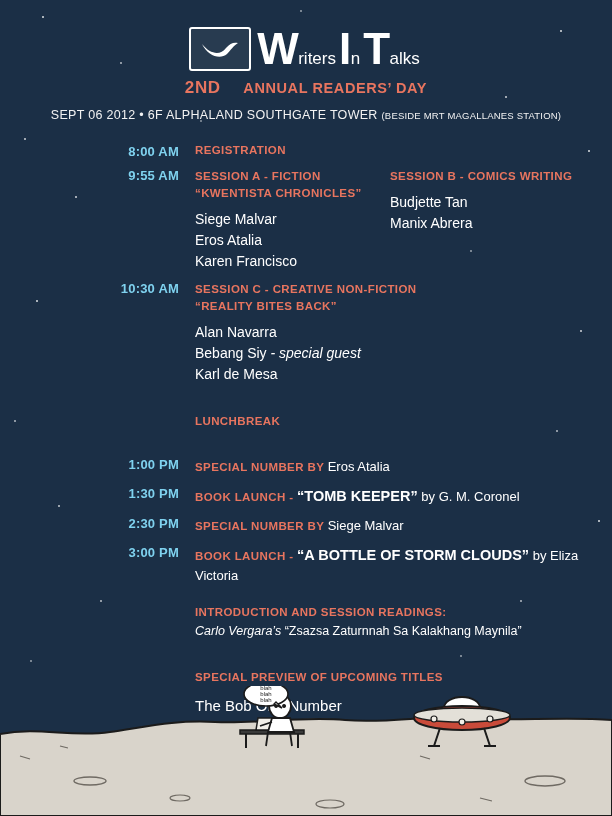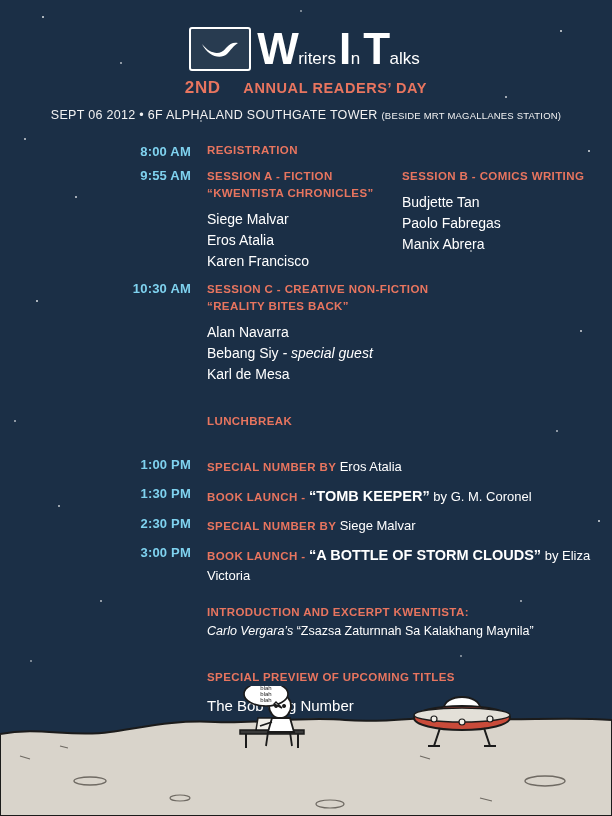--- a/index.html
+++ b/index.html
@@ -100,21 +100,21 @@
     color: #f2f2f2;
   }
   .dateline .venue-small {
     font-size: 9.5px;
     letter-spacing: 0.2px;
   }
   
   .schedule {
     position: relative;
     margin-top: 22px;
-    padding-left: 16px;
+    padding-left: 4px;
   }
   .row {
     display: flex;
     align-items: flex-start;
   }
   .time {
     width: 175px;
     text-align: right;
     padding-right: 16px;
     color: #7fd2ef;
@@ -289,21 +289,20 @@
             <div class="names">
               <div class="name">Siege Malvar</div>
               <div class="name">Eros Atalia</div>
               <div class="name">Karen Francisco</div>
             </div>
           </div>
           <div class="col">
             <div class="sess-head">SESSION B - COMICS WRITING</div>
             <div class="names">
               <div class="name">Budjette Tan</div>
-              <div class="name">Paolo Fabregas</div>
               <div class="name">Manix Abrera</div>
             </div>
           </div>
         </div>
       </div>
     </div>
 
     <div class="sp"></div>
 
     <div class="row">
@@ -364,21 +363,21 @@
       <div class="content line-item">
         <span class="red">BOOK LAUNCH - </span><span class="white title-q">“A BOTTLE OF STORM CLOUDS”</span><span class="white"> by Eliza Victoria</span>
       </div>
     </div>
 
     <div class="sp-lg"></div>
 
     <div class="row">
       <div class="time"></div>
       <div class="content">
-        <div class="label-red">INTRODUCTION AND EXCERPT KWENTISTA:</div>
+        <div class="label-red">INTRODUCTION AND SESSION READINGS:</div>
         <div class="readings">
           <div class="reading-line">
             <i>Carlo Vergara’s</i><span> “Zsazsa Zaturnnah Sa Kalakhang Maynila”</span>
           </div>
         </div>
       </div>
     </div>
 
     <div class="sp-xl"></div>
 

